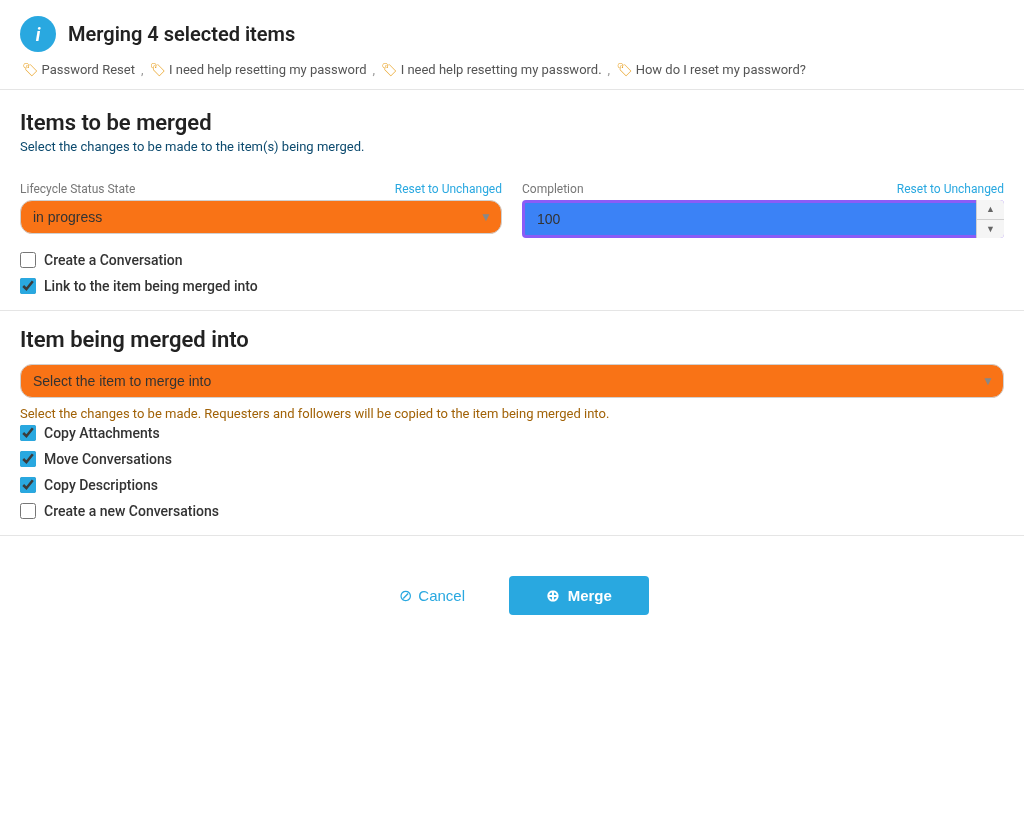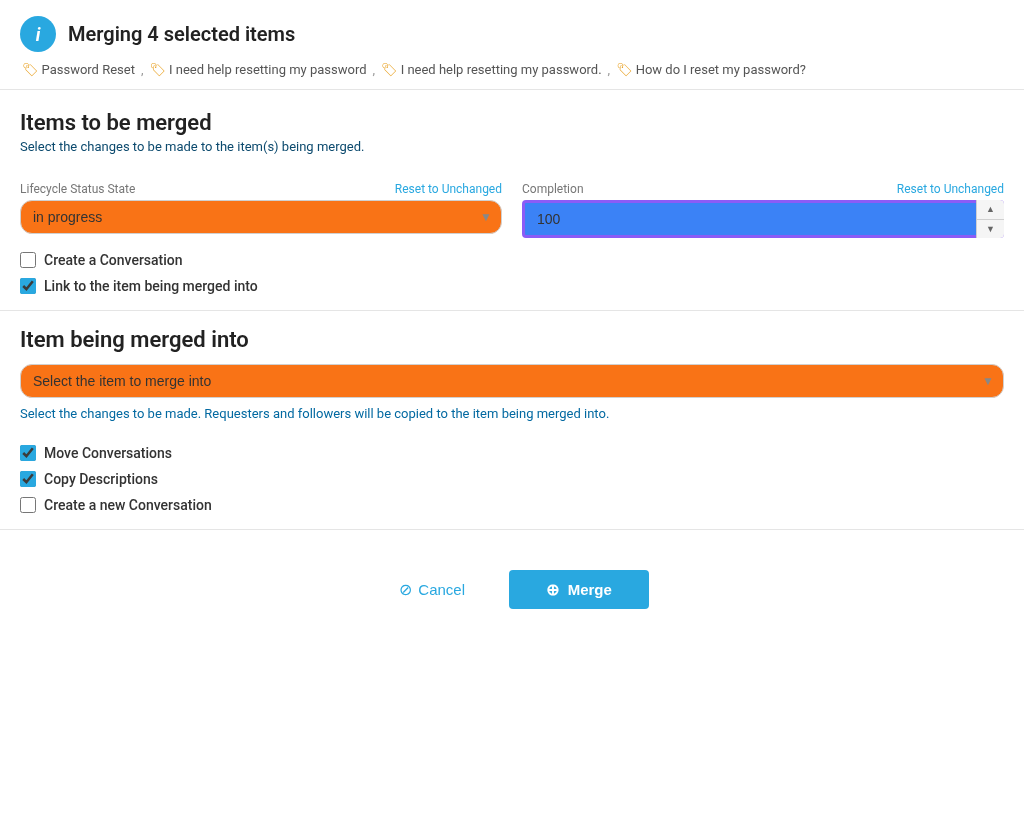--- a/index.html
+++ b/index.html
@@ -198,22 +198,22 @@
     .divider {
       border: none;
       border-top: 1px solid #e5e5e5;
       margin: 16px 0;
     }
     .merge-into-section {
       padding: 0 20px;
     }
     .merge-subtitle {
       font-size: 13px;
-      color: #0369a1;
-      margin-bottom: 24px;
+      color: #a16207;
+      margin-bottom: 4px;
       margin-top: 8px;
     }
     .footer-section {
       display: flex;
       justify-content: center;
       align-items: center;
       gap: 20px;
       padding: 24px 20px;
       margin-top: 16px;
     }
@@ -342,30 +342,34 @@
     <div class="select-wrapper" style="margin-top: 12px;">
       <select class="select-field">
         <option value="" disabled="" selected="">Select the item to merge into</option>
       </select>
       <span class="select-arrow">▼</span>
     </div>
 
     <p class="merge-subtitle">Select the changes to be made. Requesters and followers will be copied to the item being merged into.</p>
 
     <div class="checkbox-row">
+      <input type="checkbox" class="checkbox-input" id="copyAttach" checked="" style="">
+      <label class="checkbox-label" for="copyAttach">Copy Attachments</label>
+    </div>
+    <div class="checkbox-row">
       <input type="checkbox" class="checkbox-input" id="moveConv" checked="" style="">
       <label class="checkbox-label" for="moveConv">Move Conversations</label>
     </div>
     <div class="checkbox-row">
       <input type="checkbox" class="checkbox-input" id="copyDesc" checked="" style="">
       <label class="checkbox-label" for="copyDesc">Copy Descriptions</label>
     </div>
     <div class="checkbox-row">
       <input type="checkbox" class="checkbox-input" id="createNewConv" style="">
-      <label class="checkbox-label" for="createNewConv">Create a new Conversation</label>
+      <label class="checkbox-label" for="createNewConv">Create a new Conversations</label>
     </div>
   </div>
 
   <hr class="divider">
 
   <div class="footer-section">
     <button class="cancel-button">
       <span class="cancel-icon">⊘</span>
       <span>Cancel</span>
     </button>

